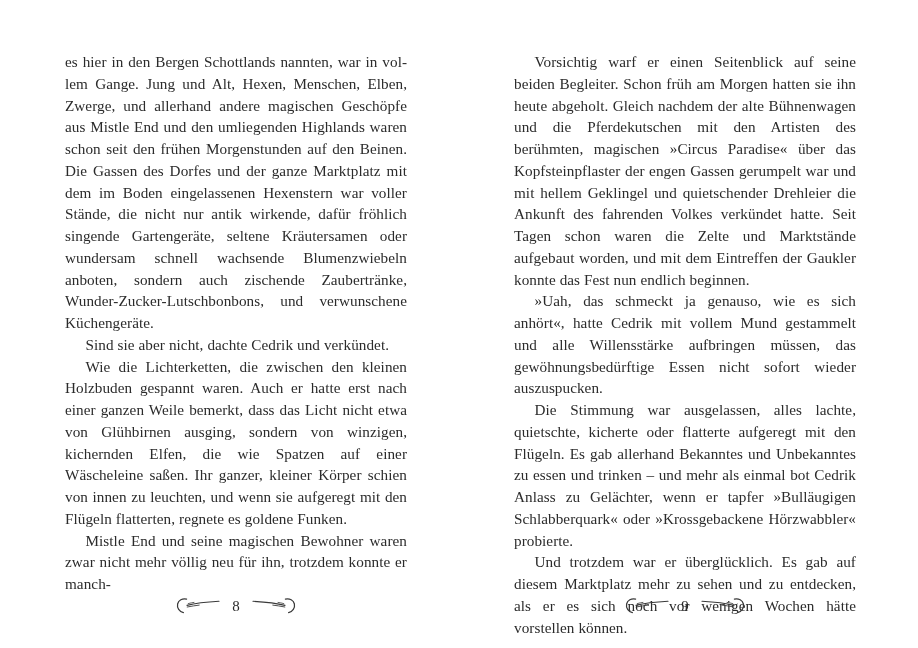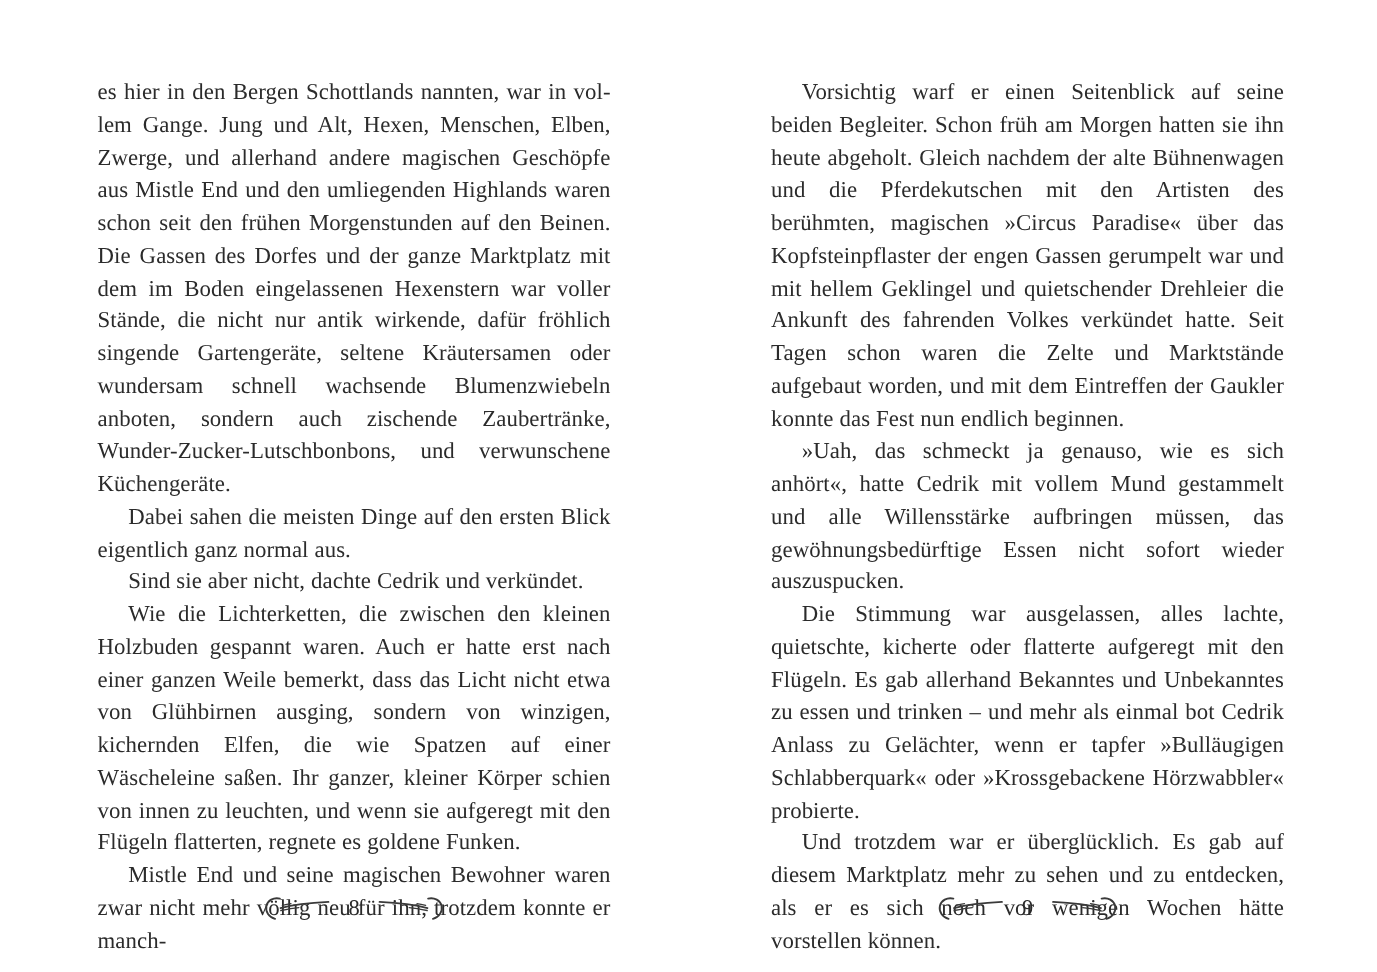--- a/index.html
+++ b/index.html
@@ -87,21 +87,20 @@
   .orn-right { margin-left: 1px; }
 </style>
 </head>
 <body>
 
 <div class="spread">
 
   <div class="page page-left">
     <div class="textblock">
         <p><span>es hier in den Bergen Schottlands nannten, war in vol­lem Gange. Jung und Alt, Hexen, Menschen, Elben, Zwer­ge, und allerhand andere magischen Geschöpfe aus Mist­le End und den umliegenden Highlands waren schon seit den frühen Morgenstunden auf den Beinen. Die Gassen des Dorfes und der ganze Marktplatz mit dem im Boden eingelassenen Hexenstern war voller Stände, die nicht nur antik wirkende, dafür fröhlich singende Gartengeräte, sel­tene Kräutersamen oder wundersam schnell wachsende Blumenzwiebeln anboten, sondern auch zischende Zau­bertränke, Wunder-Zucker-Lutschbonbons, und verwun­schene Küchengeräte.</span></p>
-        <p class="indent"><span>Dabei sahen die meisten Dinge auf den ersten Blick ei­gentlich ganz normal aus.</span></p>
         <p class="indent"><span class="it">Sind sie aber nicht</span><span>, dachte Cedrik und verkündet.</span></p>
         <p class="indent"><span>Wie die Lichterketten, die zwischen den kleinen Holz­buden gespannt waren. Auch er hatte erst nach einer gan­zen Weile bemerkt, dass das Licht nicht etwa von Glüh­birnen ausging, sondern von winzigen, kichernden Elfen, die wie Spatzen auf einer Wäscheleine saßen. Ihr ganzer, kleiner Körper schien von innen zu leuchten, und wenn sie aufgeregt mit den Flügeln flatterten, regnete es golde­ne Funken.</span></p>
         <p class="indent"><span>Mistle End und seine magischen Bewohner waren zwar nicht mehr völlig neu für ihn, trotzdem konnte er manch-</span></p>
       </div>
 
     <div class="folio">
       <span class="orn-left">
         <svg width="52" height="22" viewBox="0 0 52 22" aria-hidden="true">
           <path d="M13.6 3.1 C9.4 2.1, 5.4 4.3, 4.6 8.0 C3.8 11.8, 6.3 15.6, 10.4 16.6" fill="none" stroke="#3a3a3a" stroke-width="1.25" stroke-linecap="round"></path>
           <path d="M14.0 9.4 C21.0 7.6, 33.0 6.0, 46.0 5.3" fill="none" stroke="#3a3a3a" stroke-width="1.15" stroke-linecap="round"></path>

